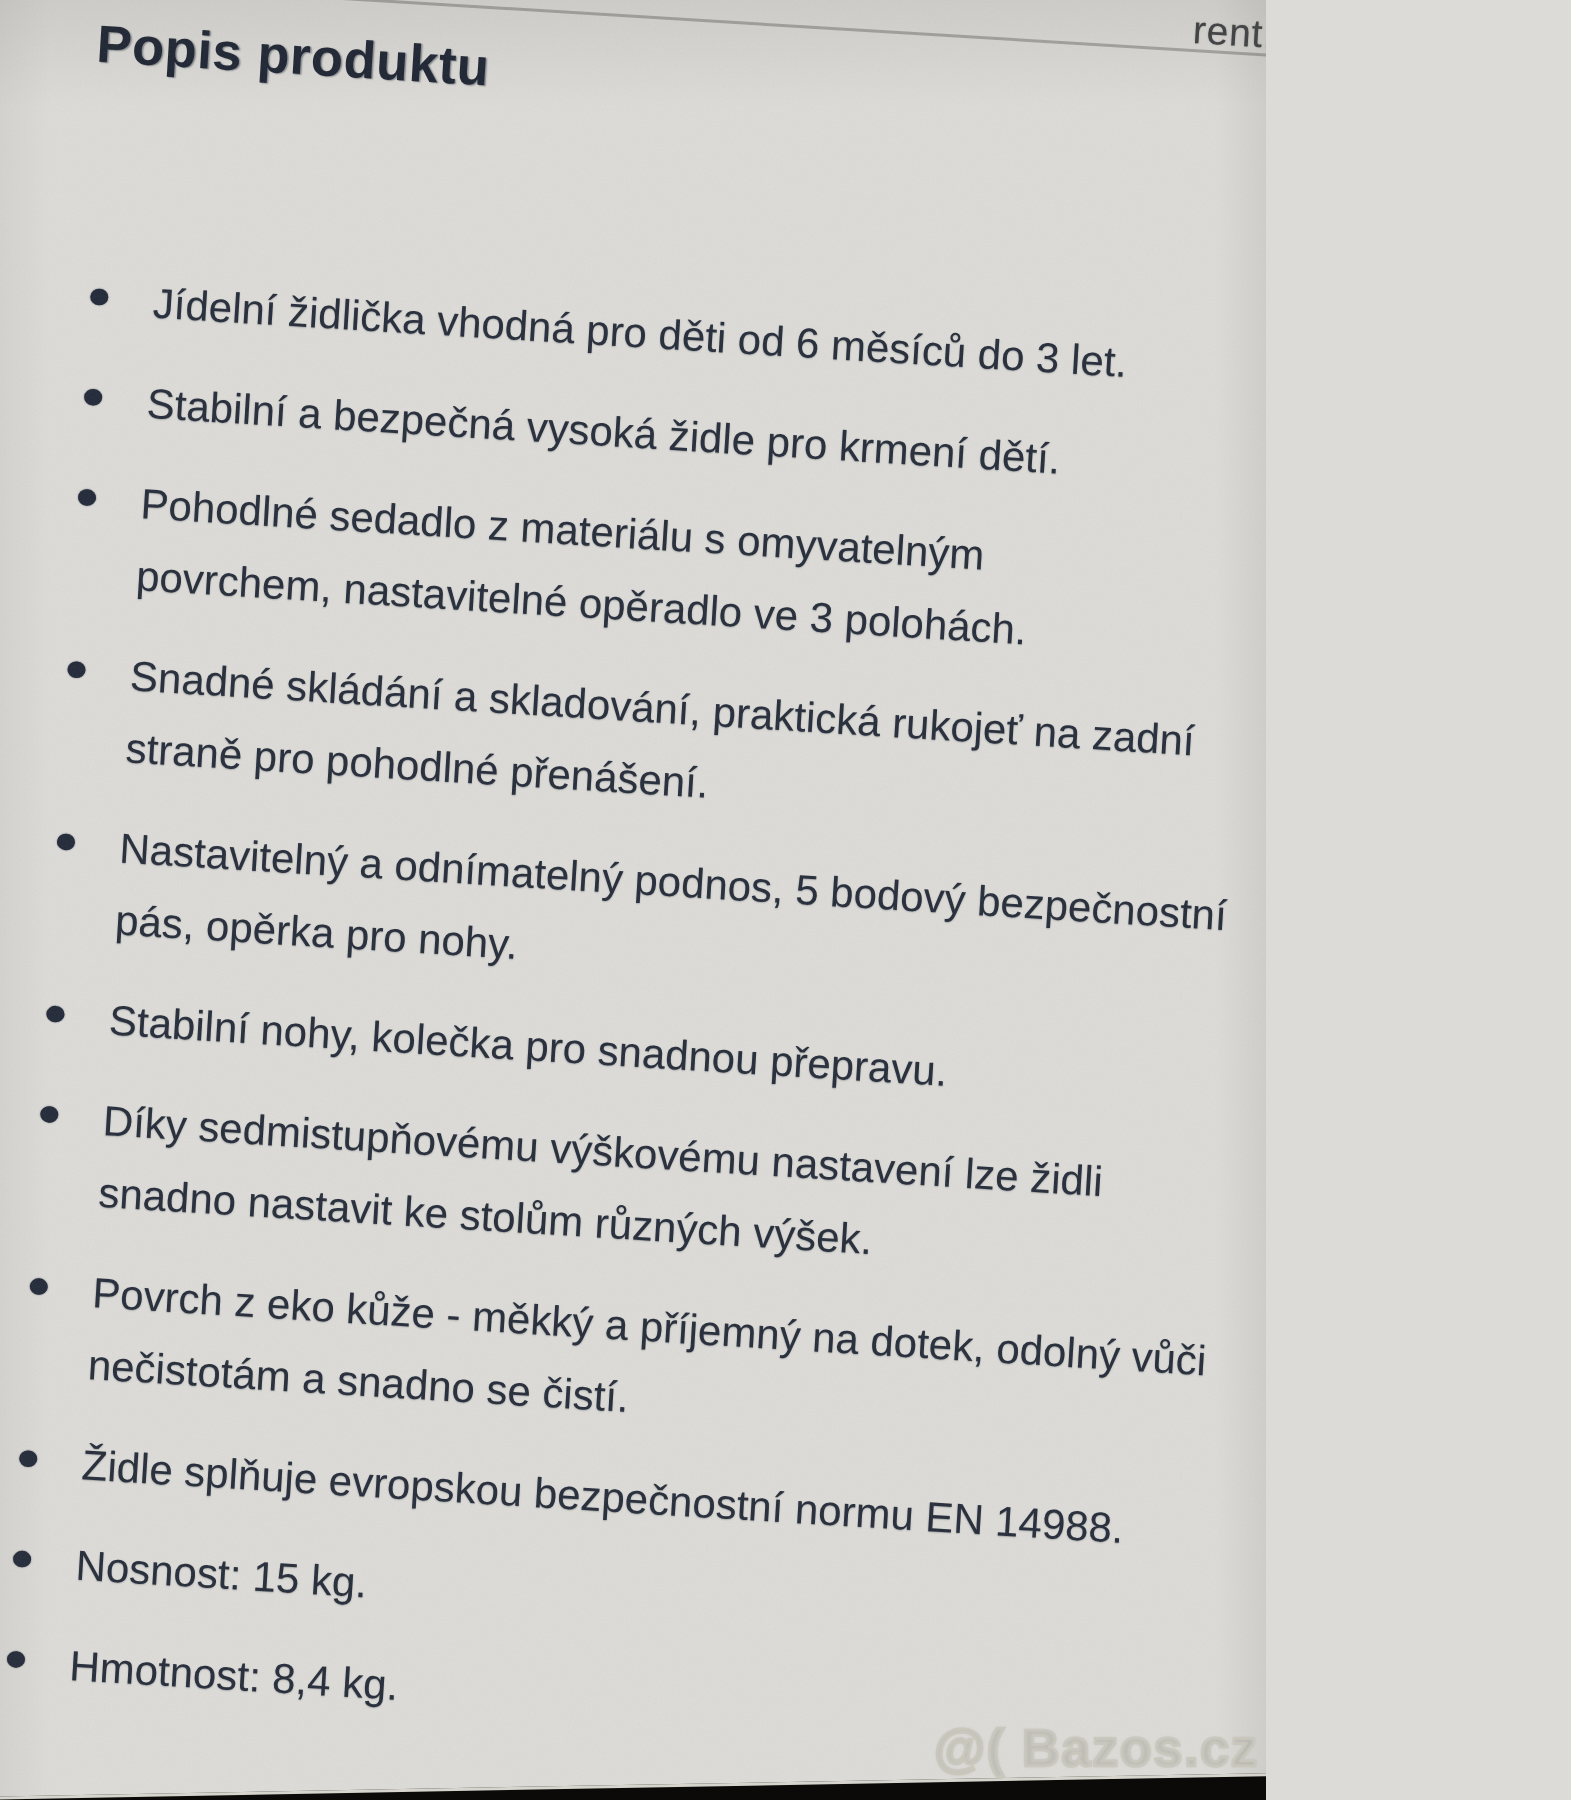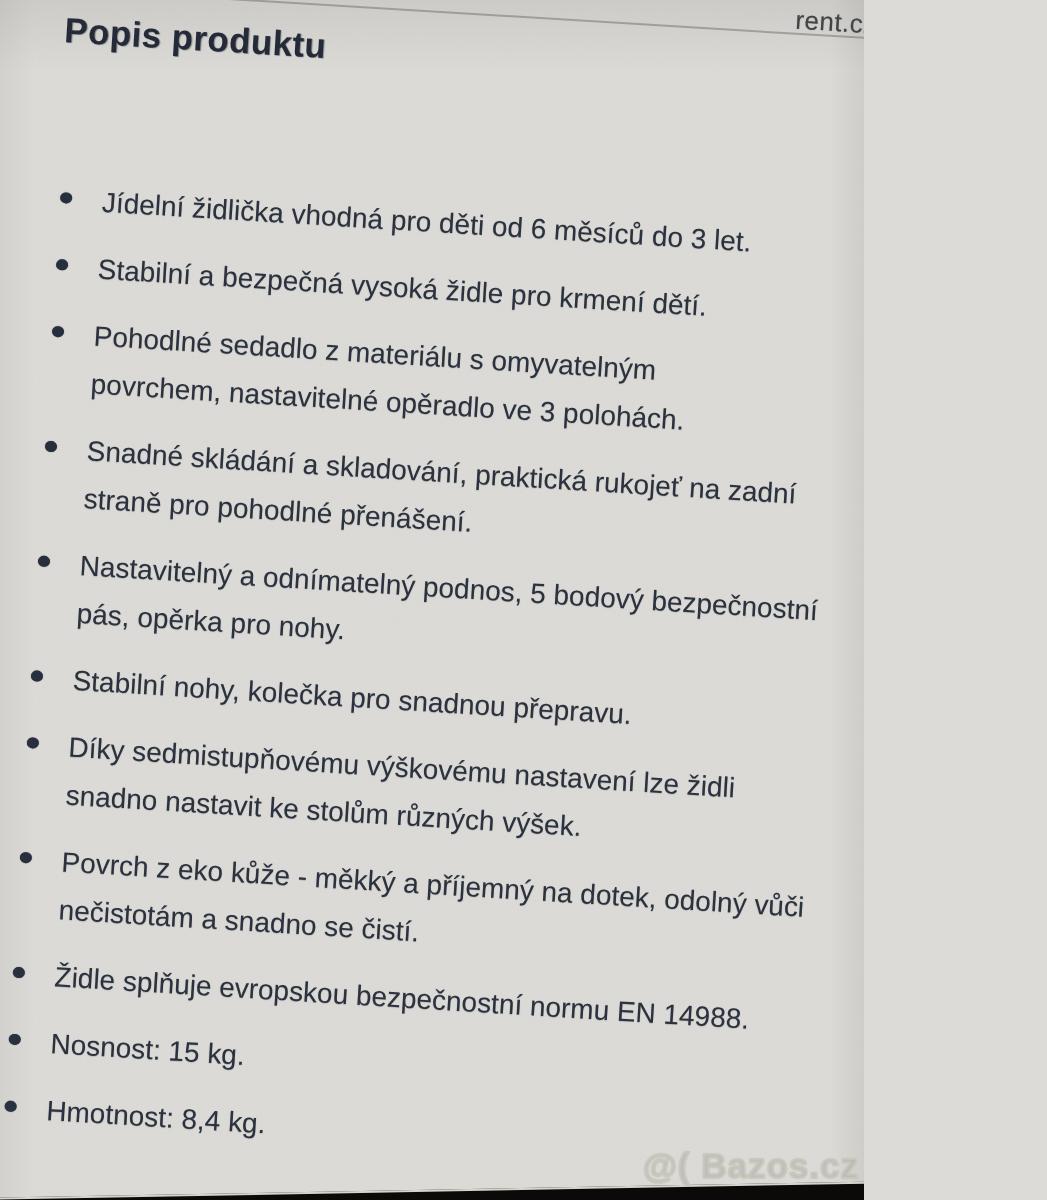--- a/index.html
+++ b/index.html
@@ -16,21 +16,20 @@
   }
   .photo {
     position: absolute;
     left: 0; top: 0;
     width: 844px; height: 1200px;
     overflow: hidden;
     background:
       radial-gradient(ellipse at 45% 40%, rgba(255,255,255,0.06), rgba(70,70,66,0.05) 95%),
       linear-gradient(172deg, #d2d1cf 0%, #d8d7d3 26%, #dedcd5 48%, #e6e3d9 70%, #edead dc 88%, #f0ecdf 100%),
       linear-gradient(180deg, #d3d2d0 0%, #d9d8d4 35%, #e4e1d8 68%, #efebde 100%);
-    padding-left: 20px;
   }
   
   .tilt {
     position: absolute;
     left: 0; top: -30px;
     width: 1180px; height: 1340px;
     transform: rotate(3.5deg);
     transform-origin: 0 0;
   }
   .divider {

